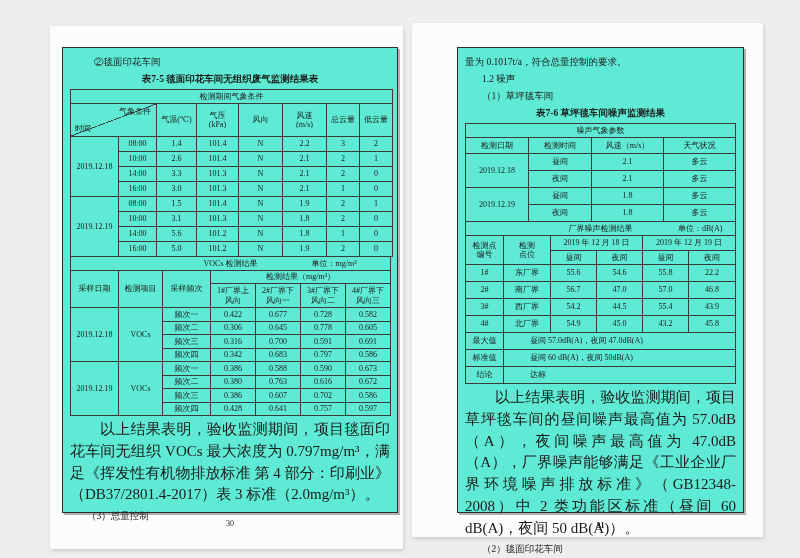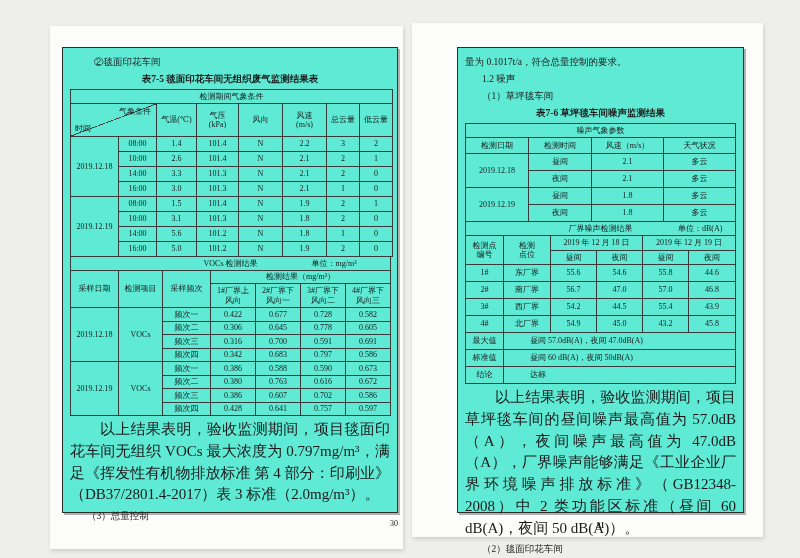--- a/index.html
+++ b/index.html
@@ -42,21 +42,21 @@
   .band-r.u-voc { right:10%; }
   .band-r.u-db  { right:4%; }
 
   .vocs-h1 td { height:13px; }
   .vocs-h2 td { height:24px; }
   .vocs-tbl tbody td { height:13.5px; }
 
   .para { font-size:15px; line-height:1.45; text-align:justify; margin-top:3px; }
   .indent { text-indent:2em; }
   .pagenum { position:absolute; font-size:8px; text-align:center; }
-  .pn-left  { left:62px;  top:519px; width:336px;text-align:right; }
+  .pn-left  { left:62px;  top:519px; width:336px; }
   .pn-right { left:457px; top:521px; width:287px;font-weight:bold; }
 
   
   .nz td { height:17px; }
   .nz td.band { height:14px; }
   .nz .hdr td { height:16px; }
   .bn .h1 td { height:15px; }
   .bn .h2 td { height:14px; }
   .bn tbody td { height:17px; }
   td.sumval { text-align:left; padding-left:26px; }
@@ -369,21 +369,21 @@
           <td>夜间</td>
         </tr>
       </thead>
       <tbody>
           <tr>
             <td>1#</td>
             <td>东厂界</td>
             <td>55.6</td>
             <td>54.6</td>
             <td>55.8</td>
-            <td>44.6</td>
+            <td>22.2</td>
           </tr>
           <tr>
             <td>2#</td>
             <td>南厂界</td>
             <td>56.7</td>
             <td>47.0</td>
             <td>57.0</td>
             <td>46.8</td>
           </tr>
           <tr>

